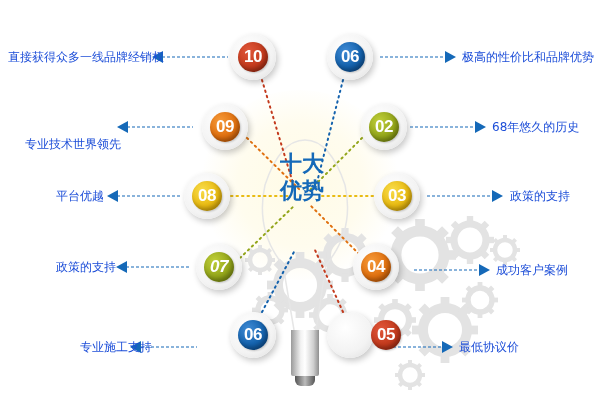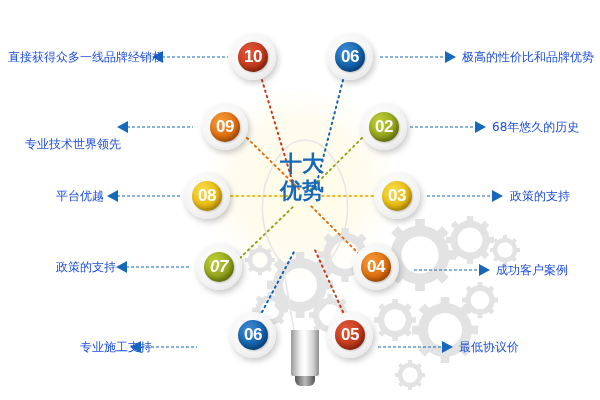--- a/index.html
+++ b/index.html
@@ -149,17 +149,17 @@
     <div class="inner" style="background:radial-gradient(circle at 35% 30%,#f8dc4a,#e9bb12 55%,#c39408);">03</div>
   </div>
   <div class="label" style="left:510px;top:188px;">政策的支持</div>
 
   <div class="node" style="left:353px;top:244px;">
     <div class="inner" style="background:radial-gradient(circle at 35% 30%,#f59a3a,#e0700f 55%,#b04f05);">04</div>
   </div>
   <div class="label" style="left:496px;top:262px;">成功客户案例</div>
 
   <div class="node" style="left:327px;top:312px;">
-    <div class="inner" style="background:radial-gradient(circle at 35% 30%,#e0573a,#c33a1d 55%,#8e2410);">05</div>
+    <div class="inner" style="background:radial-gradient(circle at 35% 30%,#e0573a,#c33a1d 55%,#8e2410);margin-left:36px;">05</div>
   </div>
   <div class="label" style="left:459px;top:339px;">最低协议价</div>
 
 </div>
 
 </body></html>

